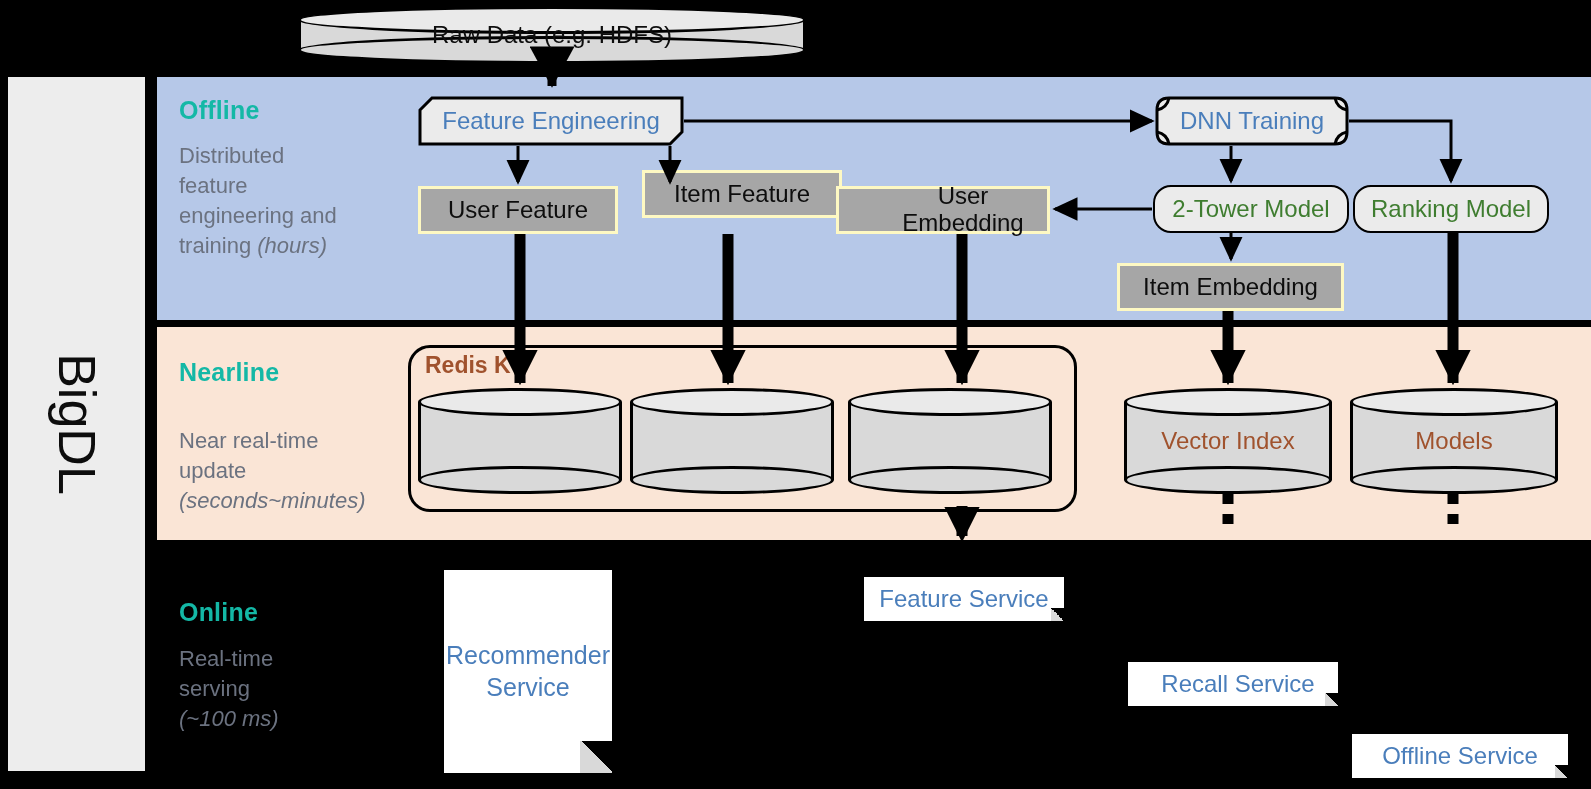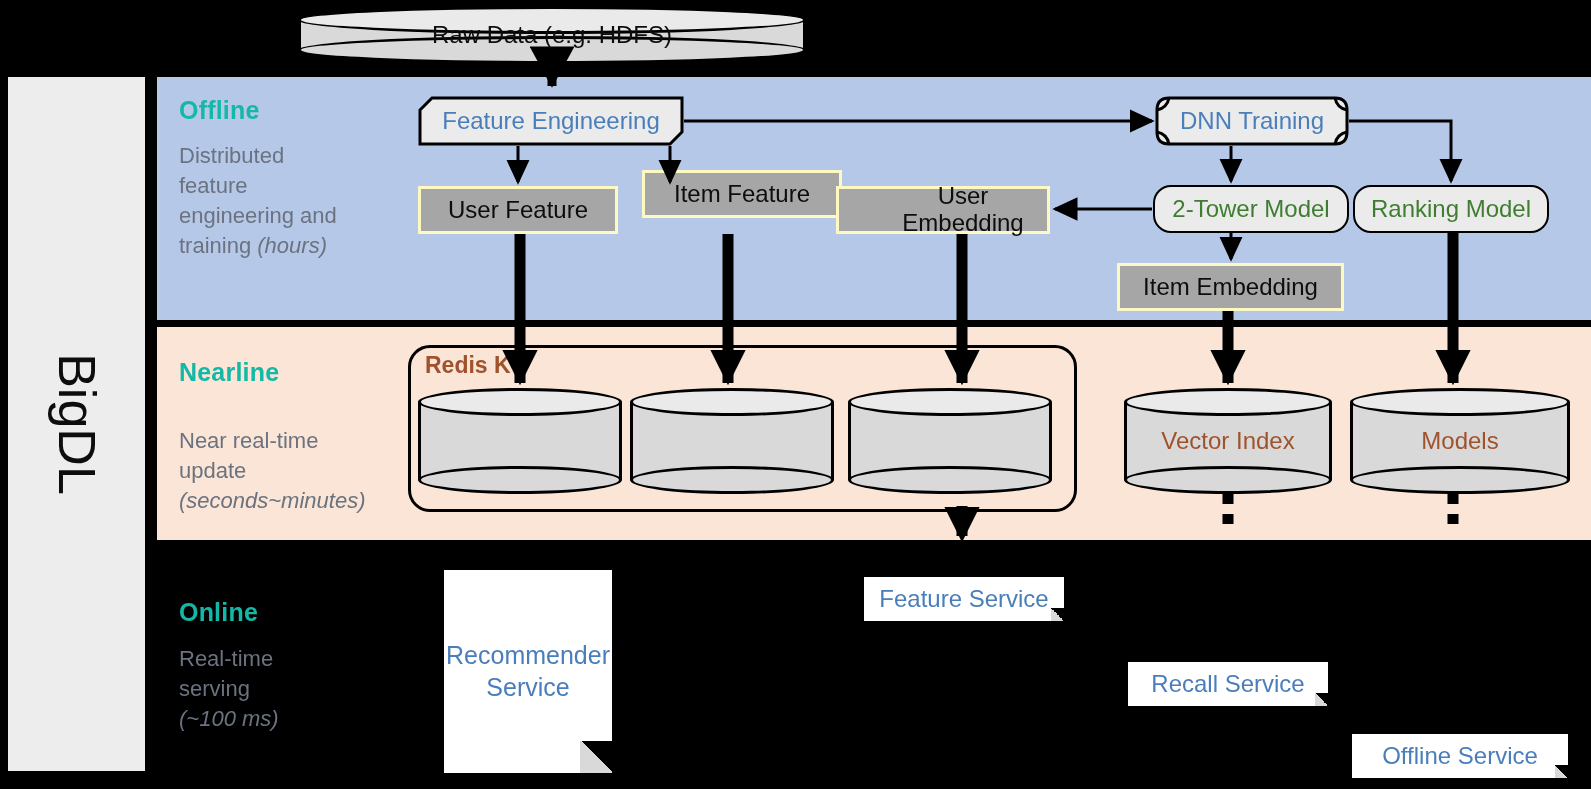--- a/index.html
+++ b/index.html
@@ -167,38 +167,38 @@
     <div class="top"></div>
     <div class="cap"></div>
   </div>
 
   <div class="cyl" style="left:1124px;top:388px;width:208px;height:106px;">
     <div class="body"></div>
     <div class="bot"></div>
     <div class="top"></div>
     <div class="cap">Vector Index</div>
   </div>
-  <div class="cyl" style="left:1350px;top:388px;width:208px;height:106px;padding-left:12px;">
+  <div class="cyl" style="left:1350px;top:388px;width:208px;height:106px;">
     <div class="body"></div>
     <div class="bot"></div>
     <div class="top"></div>
     <div class="cap">Models</div>
   </div>
 
   <div id="recommender" style="left:444px;top:570px;width:168px;height:203px;">
     <div>
       <span>Recommender</span><br>
       <span>Service</span>
     </div>
   </div>
 
   <div class="svc" style="left:864px;top:563px;width:200px;height:44px;">
     <span>Feature Service</span>
   </div>
-  <div class="svc" style="left:1128px;top:648px;width:200px;height:44px;">
+  <div class="svc" style="left:1128px;top:648px;width:200px;height:44px;padding-left:10px;">
     <span>Recall Service</span>
   </div>
   <div class="svc" style="left:1352px;top:720px;width:216px;height:44px;">
     <span>Offline Service</span>
   </div>
 
   <svg id="wires">
     <defs>
       <marker id="ah-thin" markerWidth="9" markerHeight="9" refX="7.5" refY="4.5" orient="auto">
         <path d="M0,0.6 L8.4,4.5 L0,8.4 z" fill="#000"></path>

